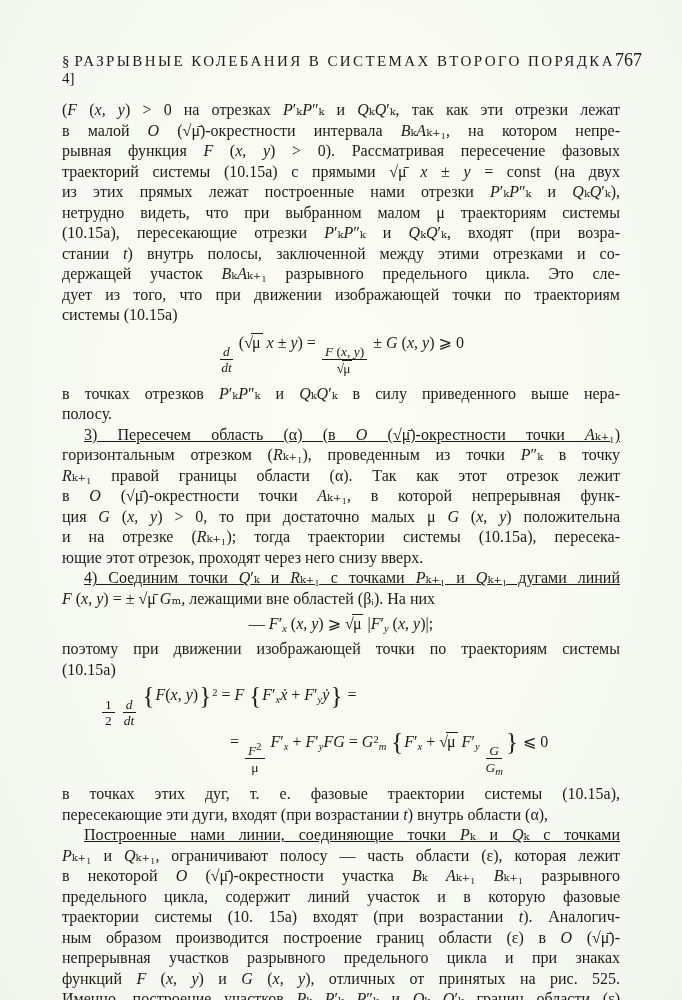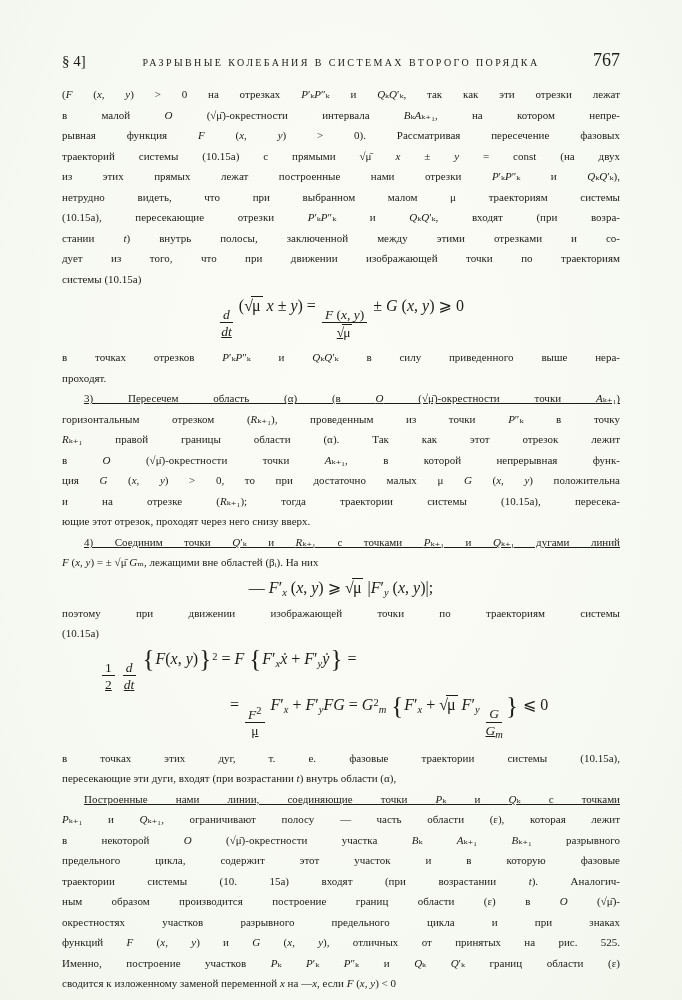--- a/index.html
+++ b/index.html
@@ -14,27 +14,27 @@
     background:radial-gradient(ellipse at 50% 42%, #fbfcf6 0%, #f6f9f1 70%, #f2f5ec 100%);
   }
   .textblock { position:absolute; left:62px; top:50px; width:558px; }
 
   
   .pg-header {
     display:grid; grid-template-columns:1fr auto 1fr; align-items:baseline;
     margin-bottom:13px;
   }
   .sec   { font-size:15px; justify-self:start; }
-  .rtitle{ font-size:10px; letter-spacing:2.4px; white-space:nowrap; justify-self:center; }
+  .rtitle{ font-size:15px; letter-spacing:2.4px; white-space:nowrap; justify-self:center; }
   .pnum  { font-size:18px; justify-self:end; }
 
   
   .para { margin:0; }
   .line {
-    font-size:11px; line-height:20.5px;
+    font-size:16px; line-height:20.5px;
     text-align:justify; text-align-last:justify;
   }
   .line.last { text-align-last:left; }
   .line.first-indent { text-indent:22px;text-decoration:underline; }
   i { font-style:italic; }
 
   
   .equation {
     font-size:16px; line-height:normal;
     text-align:center;
@@ -44,21 +44,21 @@
   .equation.eq-left { text-align:left; }
   .eq3a { margin:6px 0 0 0; padding-left:38px; }
   .eq3b { margin:3px 0 7px 0; padding-left:168px; }
   .eq2  { margin:5px 0; }
 
   .frac {
     display:inline-flex; flex-direction:column; align-items:center;
     vertical-align:-0.62em; line-height:1.12; font-size:13.5px; margin:0 2px;
   }
   .frac .num { border-bottom:1px solid currentColor; padding:0 3px 0 3px; }
-  .frac .den { padding-top:0.5px;text-decoration:underline; }
+  .frac .den { padding-top:0.5px; }
 
   .sqrt { white-space:nowrap; }
   .sqrt .radical { letter-spacing:-1px; }
   .sqrt .rad-arg {
     display:inline-block; border-top:1.2px solid currentColor;
     padding:0 2px 0 1px; margin-left:-1px; line-height:1.15;
   }
 
   .brace { font-size:25px; line-height:0; vertical-align:-3.5px; padding:0 1px; }
   sub { font-size:10.5px; vertical-align:-3px; }
@@ -78,35 +78,36 @@
 
     <div class="para">
         <div class="line">(<i>F</i> (<i>x</i>, <i>y</i>) &gt; 0 на отрезках <i>P</i>′ₖ<i>P</i>″ₖ и <i>Q</i>ₖ<i>Q</i>′ₖ, так как эти отрезки лежат</div>
         <div class="line">в малой <i>O</i> (√μ̄)-окрестности интервала <i>B</i>ₖ<i>A</i>ₖ₊₁, на котором непре-</div>
         <div class="line">рывная функция <i>F</i> (<i>x</i>, <i>y</i>) &gt; 0). Рассматривая пересечение фазовых</div>
         <div class="line">траекторий системы (10.15а) с прямыми √μ̄ <i>x</i> ± <i>y</i> = const (на двух</div>
         <div class="line">из этих прямых лежат построенные нами отрезки <i>P</i>′ₖ<i>P</i>″ₖ и <i>Q</i>ₖ<i>Q</i>′ₖ),</div>
         <div class="line">нетрудно видеть, что при выбранном малом μ траекториям системы</div>
         <div class="line">(10.15а), пересекающие отрезки <i>P</i>′ₖ<i>P</i>″ₖ и <i>Q</i>ₖ<i>Q</i>′ₖ, входят (при возра-</div>
         <div class="line">стании <i>t</i>) внутрь полосы, заключенной между этими отрезками и со-</div>
+        <div class="line">держащей участок <i>B</i>ₖ<i>A</i>ₖ₊₁ разрывного предельного цикла. Это сле-</div>
         <div class="line">дует из того, что при движении изображающей точки по траекториям</div>
         <div class="line last">системы (10.15а)</div>
       </div>
 
     <div class="equation eq1"><span class="frac">
           <span class="num"><span><i>d</i></span></span>
           <span class="den"><span><i>d</i><i>t</i></span></span>
         </span><span> (</span><span class="sqrt"><span class="radical">√</span><span class="rad-arg"><span>μ</span></span></span><span> <i>x</i> ± <i>y</i>) = </span><span class="frac">
           <span class="num"><span><i>F</i> (<i>x</i>, <i>y</i>)</span></span>
           <span class="den"><span class="sqrt"><span class="radical">√</span><span class="rad-arg"><span>μ</span></span></span></span>
         </span><span> ± <i>G</i> (<i>x</i>, <i>y</i>) ⩾ 0</span></div>
 
     <div class="para">
         <div class="line">в точках отрезков <i>P</i>′ₖ<i>P</i>″ₖ и <i>Q</i>ₖ<i>Q</i>′ₖ в силу приведенного выше нера-</div>
-        <div class="line last">проходят.</div>
+        <div class="line last">полосу.</div>
       </div>
 
     <div class="para">
         <div class="line first-indent">3) Пересечем область (α) (в <i>O</i> (√μ̄)-окрестности точки <i>A</i>ₖ₊₁)</div>
         <div class="line">горизонтальным отрезком (<i>R</i>ₖ₊₁), проведенным из точки <i>P</i>″ₖ в точку</div>
         <div class="line"><i>R</i>ₖ₊₁ правой границы области (α). Так как этот отрезок лежит</div>
         <div class="line">в <i>O</i> (√μ̄)-окрестности точки <i>A</i>ₖ₊₁, в которой непрерывная функ-</div>
         <div class="line">ция <i>G</i> (<i>x</i>, <i>y</i>) &gt; 0, то при достаточно малых μ <i>G</i> (<i>x</i>, <i>y</i>) положительна</div>
         <div class="line">и на отрезке (<i>R</i>ₖ₊₁); тогда траектории системы (10.15а), пересека-</div>
         <div class="line last">ющие этот отрезок, проходят через него снизу вверх.</div>
@@ -141,23 +142,23 @@
 
     <div class="para">
         <div class="line">в точках этих дуг, т. е. фазовые траектории системы (10.15а),</div>
         <div class="line last">пересекающие эти дуги, входят (при возрастании <i>t</i>) внутрь области (α),</div>
       </div>
 
     <div class="para">
         <div class="line first-indent">Построенные нами линии, соединяющие точки <i>P</i>ₖ и <i>Q</i>ₖ с точками</div>
         <div class="line"><i>P</i>ₖ₊₁ и <i>Q</i>ₖ₊₁, ограничивают полосу — часть области (ε), которая лежит</div>
         <div class="line">в некоторой <i>O</i> (√μ̄)-окрестности участка <i>B</i>ₖ <i>A</i>ₖ₊₁ <i>B</i>ₖ₊₁ разрывного</div>
-        <div class="line">предельного цикла, содержит этот участок и в которую фазовые</div>
+        <div class="line">предельного цикла, содержит линий участок и в которую фазовые</div>
         <div class="line">траектории системы (10. 15а) входят (при возрастании <i>t</i>). Аналогич-</div>
         <div class="line">ным образом производится построение границ области (ε) в <i>O</i> (√μ̄)-</div>
-        <div class="line">окрестностях участков разрывного предельного цикла и при знаках</div>
+        <div class="line">непрерывная участков разрывного предельного цикла и при знаках</div>
         <div class="line">функций <i>F</i> (<i>x</i>, <i>y</i>) и <i>G</i> (<i>x</i>, <i>y</i>), отличных от принятых на рис. 525.</div>
         <div class="line">Именно, построение участков <i>P</i>ₖ <i>P</i>′ₖ <i>P</i>″ₖ и <i>Q</i>ₖ <i>Q</i>′ₖ границ области (ε)</div>
         <div class="line last">сводится к изложенному заменой переменной <i>x</i> на —<i>x</i>, если <i>F</i> (<i>x</i>, <i>y</i>) &lt; 0</div>
       </div>
 
   </div>
 </div>
 
 </body></html>

